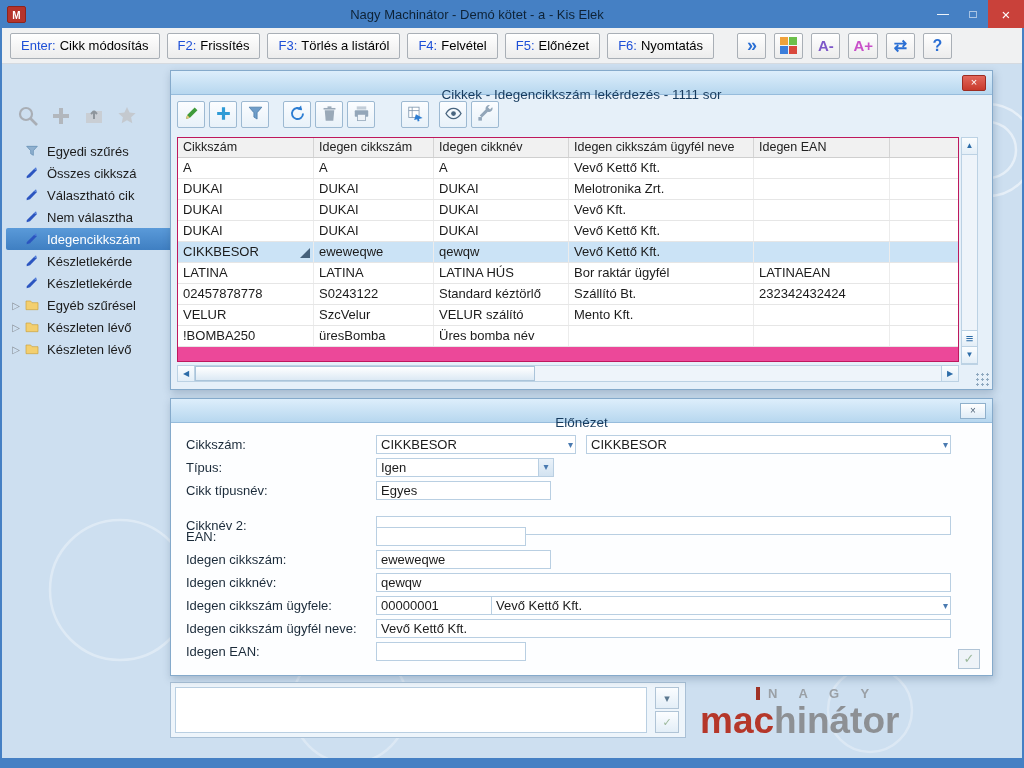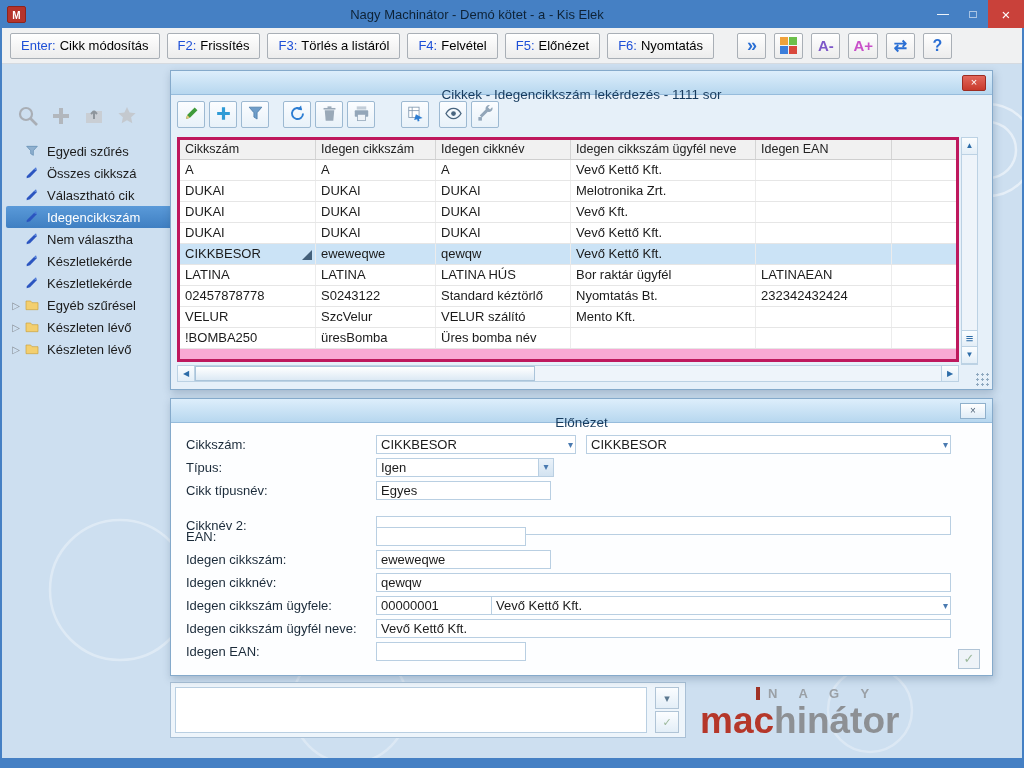--- a/index.html
+++ b/index.html
@@ -51,21 +51,21 @@
 
   
   .gridwin{position:absolute;left:170px;top:70px;width:823px;height:320px;background:#e6f0f9;border:1px solid #85aacb;box-shadow:1px 3px 8px rgba(30,60,90,.25);z-index:10;}
   .wtitle{height:24px;background:linear-gradient(#ddeefb,#b7d7ef);border-bottom:1px solid #96bcdc;display:flex;align-items:center;position:relative;}
   .wtext{flex:1;text-align:center;color:#173b5e;font-size:13.5px;margin-top:24px;}
   .wclose{position:absolute;right:6px;top:4px;width:24px;height:16px;background:linear-gradient(#e2685c,#c83a2c);border:1px solid #9c2c22;border-radius:2px;color:#fff;font-size:11px;line-height:13px;text-align:center;}
   .gtoolbar{display:flex;padding:6px 0 0 6px;gap:4px;}
   .gibtn{width:28px;height:27px;border:1px solid #9db9d2;border-radius:2px;background:linear-gradient(#fbfdff,#e8f1f9);display:flex;align-items:center;justify-content:center;}
   .gibtn svg{width:19px;height:19px;}
   .gapA{margin-left:10px;} .gapB{margin-left:22px;} .gapC{margin-left:6px;}
-  .tablewrap{position:absolute;left:6px;top:66px;width:782px;bottom:27px;background:#f9a8d4;border:3px solid #be185d;overflow:hidden;}
+  .tablewrap{position:absolute;left:6px;top:66px;width:782px;bottom:27px;background:#ec4899;border:1px solid #be185d;overflow:hidden;}
   .thead{display:flex;height:20px;background:#f1f1f1;border-bottom:1px solid #cfcfcf;}
   .hcell{font-size:12.5px;color:#222;padding:2px 0 0 5px;border-right:1px solid #d4d4d4;overflow:hidden;white-space:nowrap;}
   .trow{display:flex;height:21px;border-bottom:1px solid #e6e6e6;background:#fff;}
   .trow.sel{background:#cbe3f6;}
   .tcell{font-size:13px;padding:2px 0 0 5px;border-right:1px solid #ececec;overflow:hidden;white-space:nowrap;position:relative;}
   .c0{width:136px;flex:0 0 136px}.c1{width:120px;flex:0 0 120px}.c2{width:135px;flex:0 0 135px}
   .c3{width:185px;flex:0 0 185px}.c4{width:136px;flex:0 0 136px}.c5{flex:1;border-right:none}
   .rowmark{position:absolute;right:3px;top:6px;width:0;height:0;border-left:10px solid transparent;border-bottom:10px solid #44607a;}
   .vscroll{position:absolute;left:790px;top:66px;width:17px;height:228px;background:#eef4fa;border:1px solid #bcd2e4;display:flex;flex-direction:column;}
   .sbtn{height:17px;background:linear-gradient(#fafdff,#e3eef7);border-bottom:1px solid #bcd2e4;color:#2d6ca8;font-size:8px;text-align:center;line-height:16px;}
@@ -224,35 +224,35 @@
         <span class="slabel">Összes cikkszá</span>
       </div>
       <div class="sitem">
         <span class="sexp"></span>
         <span class="sicon"><svg viewBox="0 0 24 24">
             <path d="M4 17L15 6l4.5 1.5L9 18.5 4 20v-3z" fill="#2b55c0"></path>
             <path d="M15 6l4.5 1.5L18 3.5 15 6z" fill="#4a78d8"></path>
           </svg></span>
         <span class="slabel">Választható cik</span>
       </div>
-      <div class="sitem sel">
+      <div class="sitem">
         <span class="sexp"></span>
         <span class="sicon"><svg viewBox="0 0 24 24">
             <path d="M4 17L15 6l4.5 1.5L9 18.5 4 20v-3z" fill="#2b55c0"></path>
             <path d="M15 6l4.5 1.5L18 3.5 15 6z" fill="#4a78d8"></path>
           </svg></span>
-        <span class="slabel">Idegencikkszám</span>
-      </div>
-      <div class="sitem">
+        <span class="slabel">Nem választha</span>
+      </div>
+      <div class="sitem sel">
         <span class="sexp"></span>
         <span class="sicon"><svg viewBox="0 0 24 24">
             <path d="M4 17L15 6l4.5 1.5L9 18.5 4 20v-3z" fill="#2b55c0"></path>
             <path d="M15 6l4.5 1.5L18 3.5 15 6z" fill="#4a78d8"></path>
           </svg></span>
-        <span class="slabel">Nem választha</span>
+        <span class="slabel">Idegencikkszám</span>
       </div>
       <div class="sitem">
         <span class="sexp"></span>
         <span class="sicon"><svg viewBox="0 0 24 24">
             <path d="M4 17L15 6l4.5 1.5L9 18.5 4 20v-3z" fill="#2b55c0"></path>
             <path d="M15 6l4.5 1.5L18 3.5 15 6z" fill="#4a78d8"></path>
           </svg></span>
         <span class="slabel">Készletlekérde</span>
       </div>
       <div class="sitem">
@@ -403,21 +403,21 @@
             <div class="tcell c1">LATINA</div>
             <div class="tcell c2">LATINA HÚS</div>
             <div class="tcell c3">Bor raktár ügyfél</div>
             <div class="tcell c4">LATINAEAN</div>
             <div class="tcell c5"></div>
           </div>
           <div class="trow">
             <div class="tcell c0">02457878778</div>
             <div class="tcell c1">S0243122</div>
             <div class="tcell c2">Standard kéztörlő</div>
-            <div class="tcell c3">Nyomtatás Bt.</div>
+            <div class="tcell c3">Szállító Bt.</div>
             <div class="tcell c4">232342432424</div>
             <div class="tcell c5"></div>
           </div>
           <div class="trow">
             <div class="tcell c0">VELUR</div>
             <div class="tcell c1">SzcVelur</div>
             <div class="tcell c2">VELUR szálító</div>
             <div class="tcell c3">Mento Kft.</div>
             <div class="tcell c4"></div>
             <div class="tcell c5"></div>

